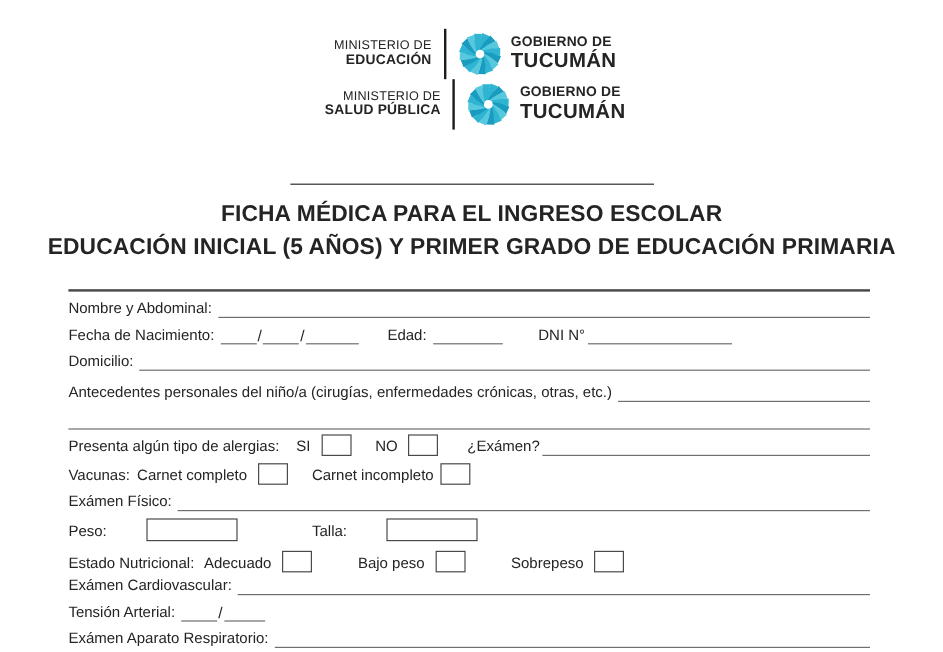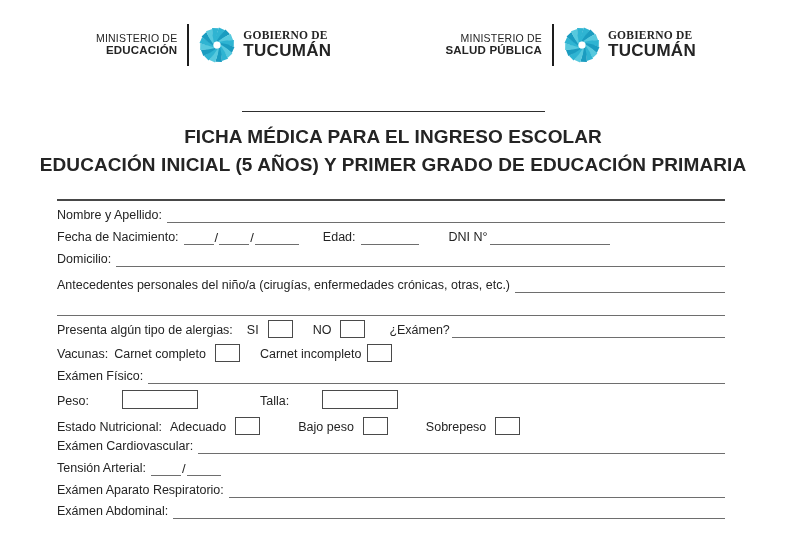--- a/index.html
+++ b/index.html
@@ -1,29 +1,29 @@
 <!DOCTYPE html>
 <html><head>
 <meta charset="utf-8">
 <style>
   html,body{margin:0;padding:0;}
   body{
     width:786px;height:543px;background:#ffffff;position:relative;overflow:hidden;
     font-family:"Liberation Sans",sans-serif;color:#242424;
   }
   
-  .header{display:flex;justify-content:space-between;align-items:center;padding:24px 90px 0 96px;}
+  .header{display:flex;justify-content:space-between;align-items:center;padding:24px 90px 0 96px;flex-direction:column;}
   .logo{display:flex;align-items:center;}
   .ministry{text-align:right;line-height:1.2;}
   .ministry .l1{font-size:10.5px;letter-spacing:0.2px;}
   .ministry .l2{font-size:11.5px;font-weight:bold;letter-spacing:0.2px;}
   .logo-divider{width:2px;height:42px;background:#1d1d1d;margin:0 9px 0 10px;}
   .pinwheel{width:38px;height:38px;display:block;}
   .gov{margin-left:7px;line-height:1.1;}
-  .gov .g1{font-size:11.5px;font-weight:bold;letter-spacing:0.2px;font-family:Liberation Serif, serif;}
+  .gov .g1{font-size:11.5px;font-weight:bold;letter-spacing:0.2px;}
   .gov .g2{font-size:17px;font-weight:bold;letter-spacing:0.3px;}
   .c1{fill:#2fb4d2;} .c2{fill:#1a9cc0;} .c3{fill:#57c9de;}
   
   .title-block{text-align:center;margin-top:45px;}
   .title-rule{width:303px;border-top:1.5px solid #2e2e2e;margin:0 auto 11px auto;}
   .title-line{font-size:19px;font-weight:bold;line-height:1.45;letter-spacing:0.1px;}
   
   .form{margin:21px 61px 0 57px;border-top:2px solid #474747;}
   .row{display:flex;align-items:flex-end;font-size:12.5px;white-space:nowrap;height:22px;}
   .h19{height:19px;} .h21{height:21px;} .h23{height:23px;} .h24{height:24px;} .h25{height:25px;gap:24px;} .h26{height:26px;}
@@ -109,21 +109,21 @@
 <div class="title-block">
   <div class="title-rule"></div>
   <div class="title-line">FICHA MÉDICA PARA EL INGRESO ESCOLAR</div>
   <div class="title-line">EDUCACIÓN INICIAL (5 AÑOS) Y PRIMER GRADO DE EDUCACIÓN PRIMARIA</div>
 </div>
 
 <div class="form">
 
 
   <div class="row">
-    <span class="lbl">Nombre y Apellido:</span>
+    <span class="lbl">Nombre y Abdominal:</span>
     <span class="fl grow"></span>
   </div>
 
   <div class="row">
     <span class="lbl">Fecha de Nacimiento:</span>
     <span class="fl" style="width:30px;"></span>
     <span class="slash">/</span>
     <span class="fl" style="width:30px;margin-left:0;"></span>
     <span class="slash">/</span>
     <span class="fl" style="width:44px;margin-left:0;"></span>

